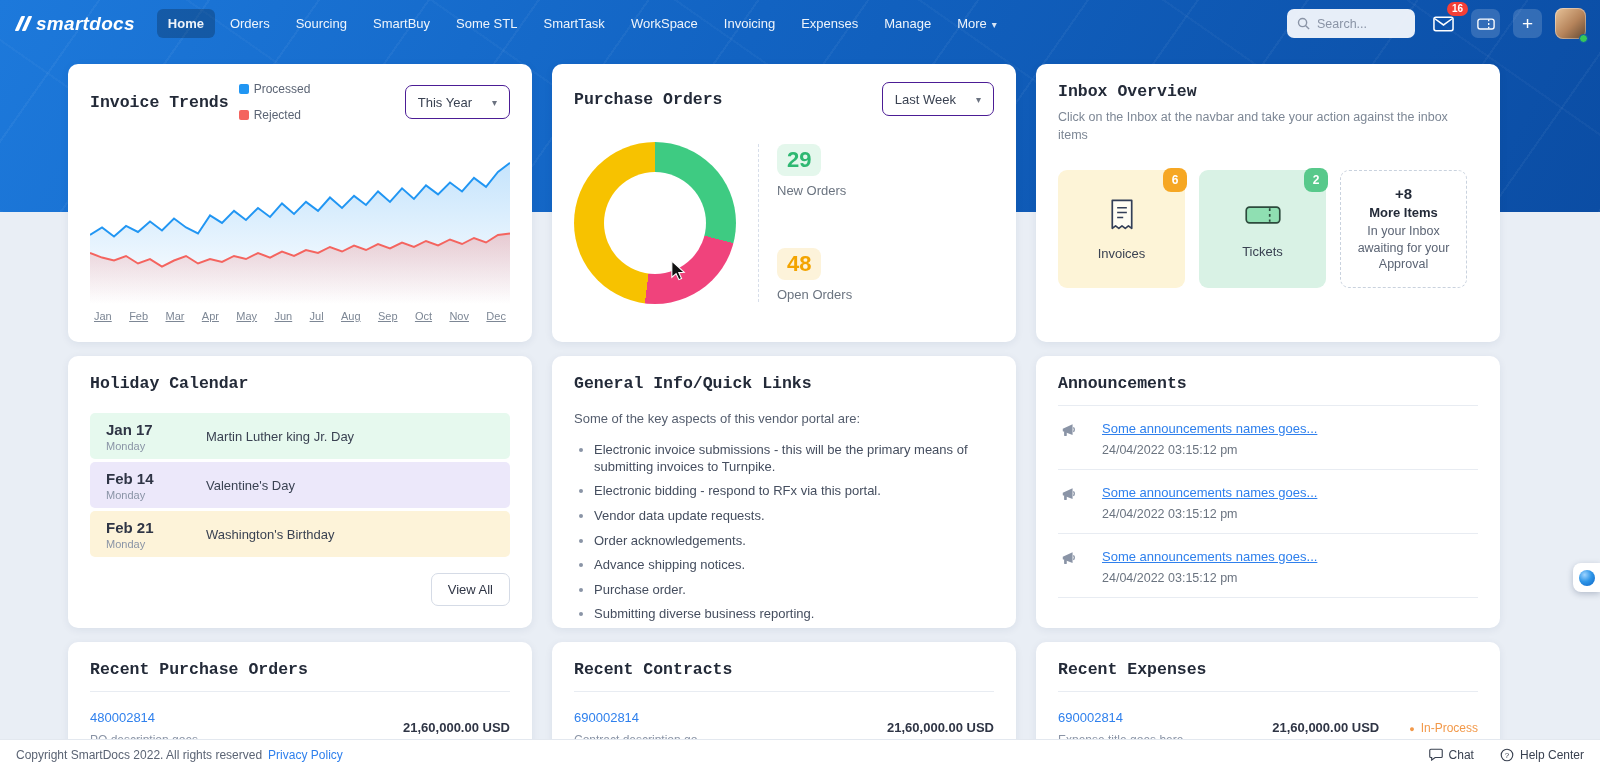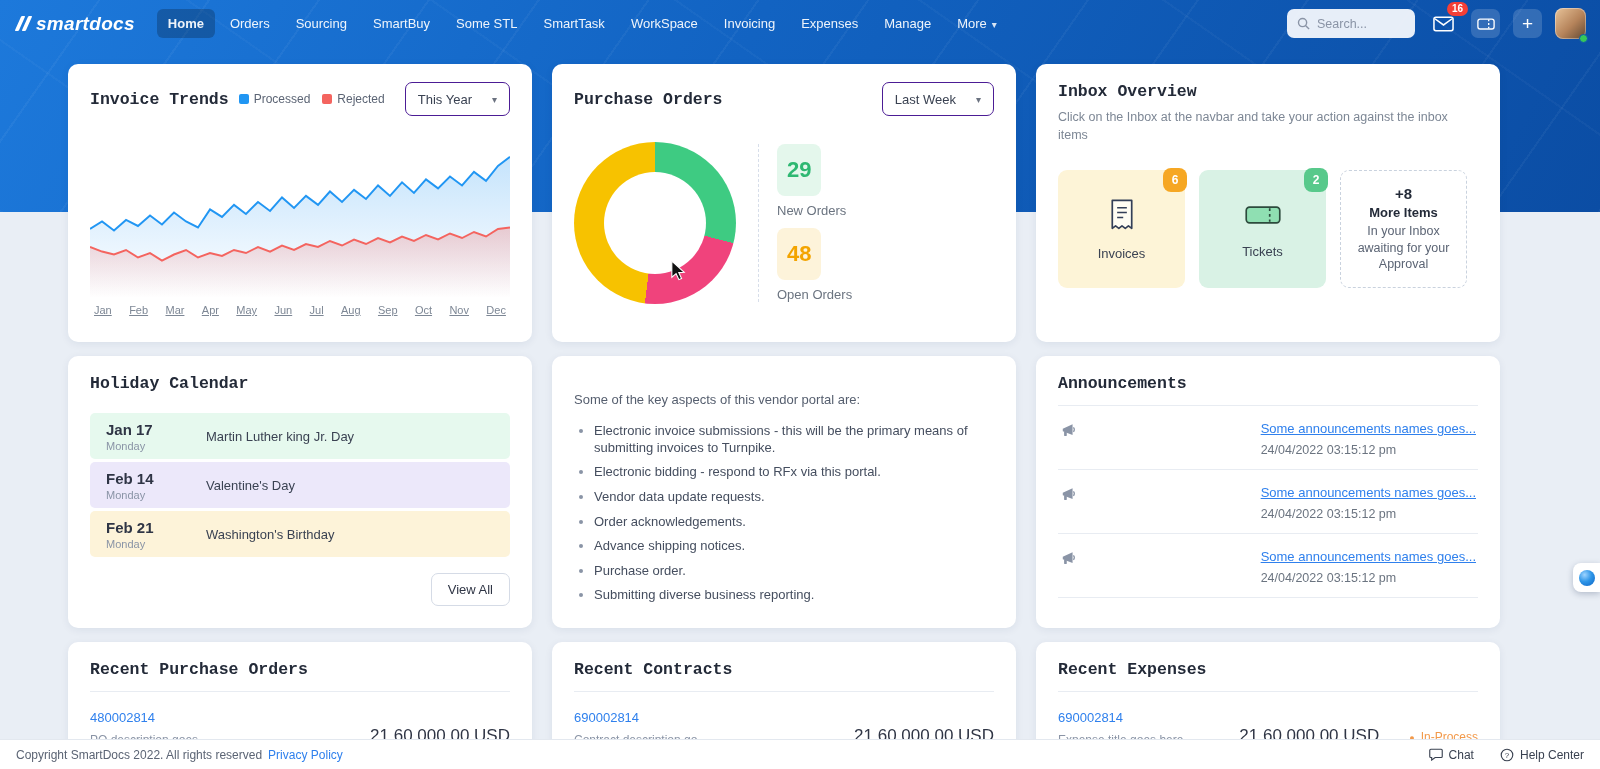--- a/index.html
+++ b/index.html
@@ -53,37 +53,37 @@
   .r3 .card { height:160px; }
   .card h3 { font-size:16.5px; font-weight:700; color:#232a38;font-family:Liberation Mono, monospace; }
   .card-head { display:flex; align-items:center; gap:10px; }
   .select { margin-left:auto; display:flex; align-items:center; gap:20px; height:34px;
     border:1px solid #4c1d95; border-radius:7px; padding:0 12px; font-size:13px; color:#3a4252;
     cursor:pointer; background:#fff; white-space:nowrap; }
   .select::after { content:"▾"; font-size:10px; color:#6b7280; }
   .divider { border:none; border-top:1px solid #e8ecf2; margin-top:12px; }
 
   
-  .legend { display:flex; align-items:flex-start; gap:12px; font-size:12px; color:#5b6474; }
+  .legend { display:flex; align-items:flex-start; gap:12px; font-size:12px; color:#5b6474;flex-direction:column; }
   .legend .key { display:flex; align-items:center; gap:5px; }
   .legend .sw { width:10px; height:10px; border-radius:2px; display:inline-block; }
   .trend-svg { width:100%; height:168px; margin-top:14px; display:block; }
   .months { display:flex; justify-content:space-between; padding:6px 4px 0;
     font-size:11px; color:#7d8795;text-decoration:underline; }
 
   
   .po-body { display:flex; align-items:center; gap:22px; margin-top:22px; height:170px; }
   .donut-wrap { position:relative; width:162px; height:162px; flex:none; border-radius:50%; }
   .donut-hole { position:absolute; inset:30px; background:#fff; border-radius:50%; }
   .po-cols { flex:1; display:flex; height:158px; }
   .po-col { flex:1; border-left:1px dashed #d7deea; padding-left:18px;
     display:flex; flex-direction:column; justify-content:space-between; }
   .po-col.single { justify-content:flex-start; }
   .po-stat .pill { display:inline-block; font-size:22px; font-weight:700;
-    padding:13px 10px; border-radius:8px; }
+    padding:3px 10px; border-radius:8px; }
   .po-stat .lbl { margin-top:7px; font-size:13px; color:#6b7480; }
 
   
   .inbox-sub { margin-top:8px; font-size:12.5px; color:#7d8795; line-height:1.4; }
   .tiles { display:flex; gap:14px; margin-top:26px; }
   .tile { position:relative; width:127px; height:118px; border-radius:9px;
     display:flex; flex-direction:column; align-items:center; justify-content:center; gap:14px;
     font-size:13px; color:#3a4252; cursor:pointer; }
   .tile-badge { position:absolute; top:-2px; right:-2px; min-width:24px; height:24px;
     border-radius:8px; color:#fff; font-size:12px; font-weight:700;
@@ -106,30 +106,30 @@
   .view-all { background:#fff; border:1px solid #d5dbe6; border-radius:7px;
     padding:8px 16px; font-size:13px; color:#2f3545; cursor:pointer; font-family:inherit; }
 
   
   .gi-intro { margin:18px 0 16px; font-size:13px; color:#555e6e; }
   .gi-list { padding-left:20px; }
   .gi-list li { font-size:13px; color:#454e5f; line-height:1.28; margin-bottom:8px; }
   .gi-list li::marker { color:#8a94a6; }
 
   
-  .ann-item { display:flex; gap:12px; padding:13px 2px 12px; border-bottom:1px solid #e8ecf2;justify-content:space-between; }
+  .ann-item { display:flex; gap:24px; padding:13px 2px 12px; border-bottom:1px solid #e8ecf2; }
   .ann-item svg { flex:none; margin-top:3px; }
   .ann-link { font-size:13px; color:#2f80ed; text-decoration:underline; cursor:pointer; }
   .ann-time { font-size:12.5px; color:#6b7480; margin-top:6px; }
 
   
   .recent-row { display:flex; justify-content:space-between; margin-top:16px; align-items:flex-start; }
   .rec-id { font-size:13px; color:#2f80ed; text-decoration:none; cursor:pointer; }
   .rec-desc { font-size:12px; color:#8a94a6; margin-top:7px; }
-  .rec-amount { font-size:17px; font-weight:400; color:#2f3545; margin-top:18px; }
+  .rec-amount { font-size:13px; font-weight:700; color:#2f3545; margin-top:12px; }
   .rec-right { display:flex; gap:30px; align-items:baseline; }
   .rec-status { font-size:12px; font-weight:400; color:#f2994a; white-space:nowrap; }
   .rec-status::before { content:"●"; font-size:9px; margin-right:6px; color:#f2994a; }
 
   
   .footer { position:fixed; left:0; right:0; bottom:0; height:30px; background:#fff;
     border-top:1px solid #e3e8ef; display:flex; align-items:center; padding:0 16px;
     font-size:12px; color:#5b6474; z-index:20; }
   .footer a { color:#2f80ed; text-decoration:none; margin-left:6px; cursor:pointer; }
   .footer-right { margin-left:auto; display:flex; align-items:center; gap:26px; color:#394150; }
@@ -333,20 +333,21 @@
             </div>
           <div class="holi-name">Washington's Birthday</div>
         </div>
       </div>
       <div class="view-all-wrap">
         <button class="view-all">View All</button>
       </div>
     </section>
 
     <section class="card">
+      <h3>General Info/Quick Links</h3>
       <p class="gi-intro">Some of the key aspects of this vendor portal are:</p>
       <ul class="gi-list">
         <li>Electronic invoice submissions - this will be the primary means of submitting invoices to Turnpike.</li>
         <li>Electronic bidding - respond to RFx via this portal.</li>
         <li>Vendor data update requests.</li>
         <li>Order acknowledgements.</li>
         <li>Advance shipping notices.</li>
         <li>Purchase order.</li>
         <li>Submitting diverse business reporting.</li>
       </ul>

